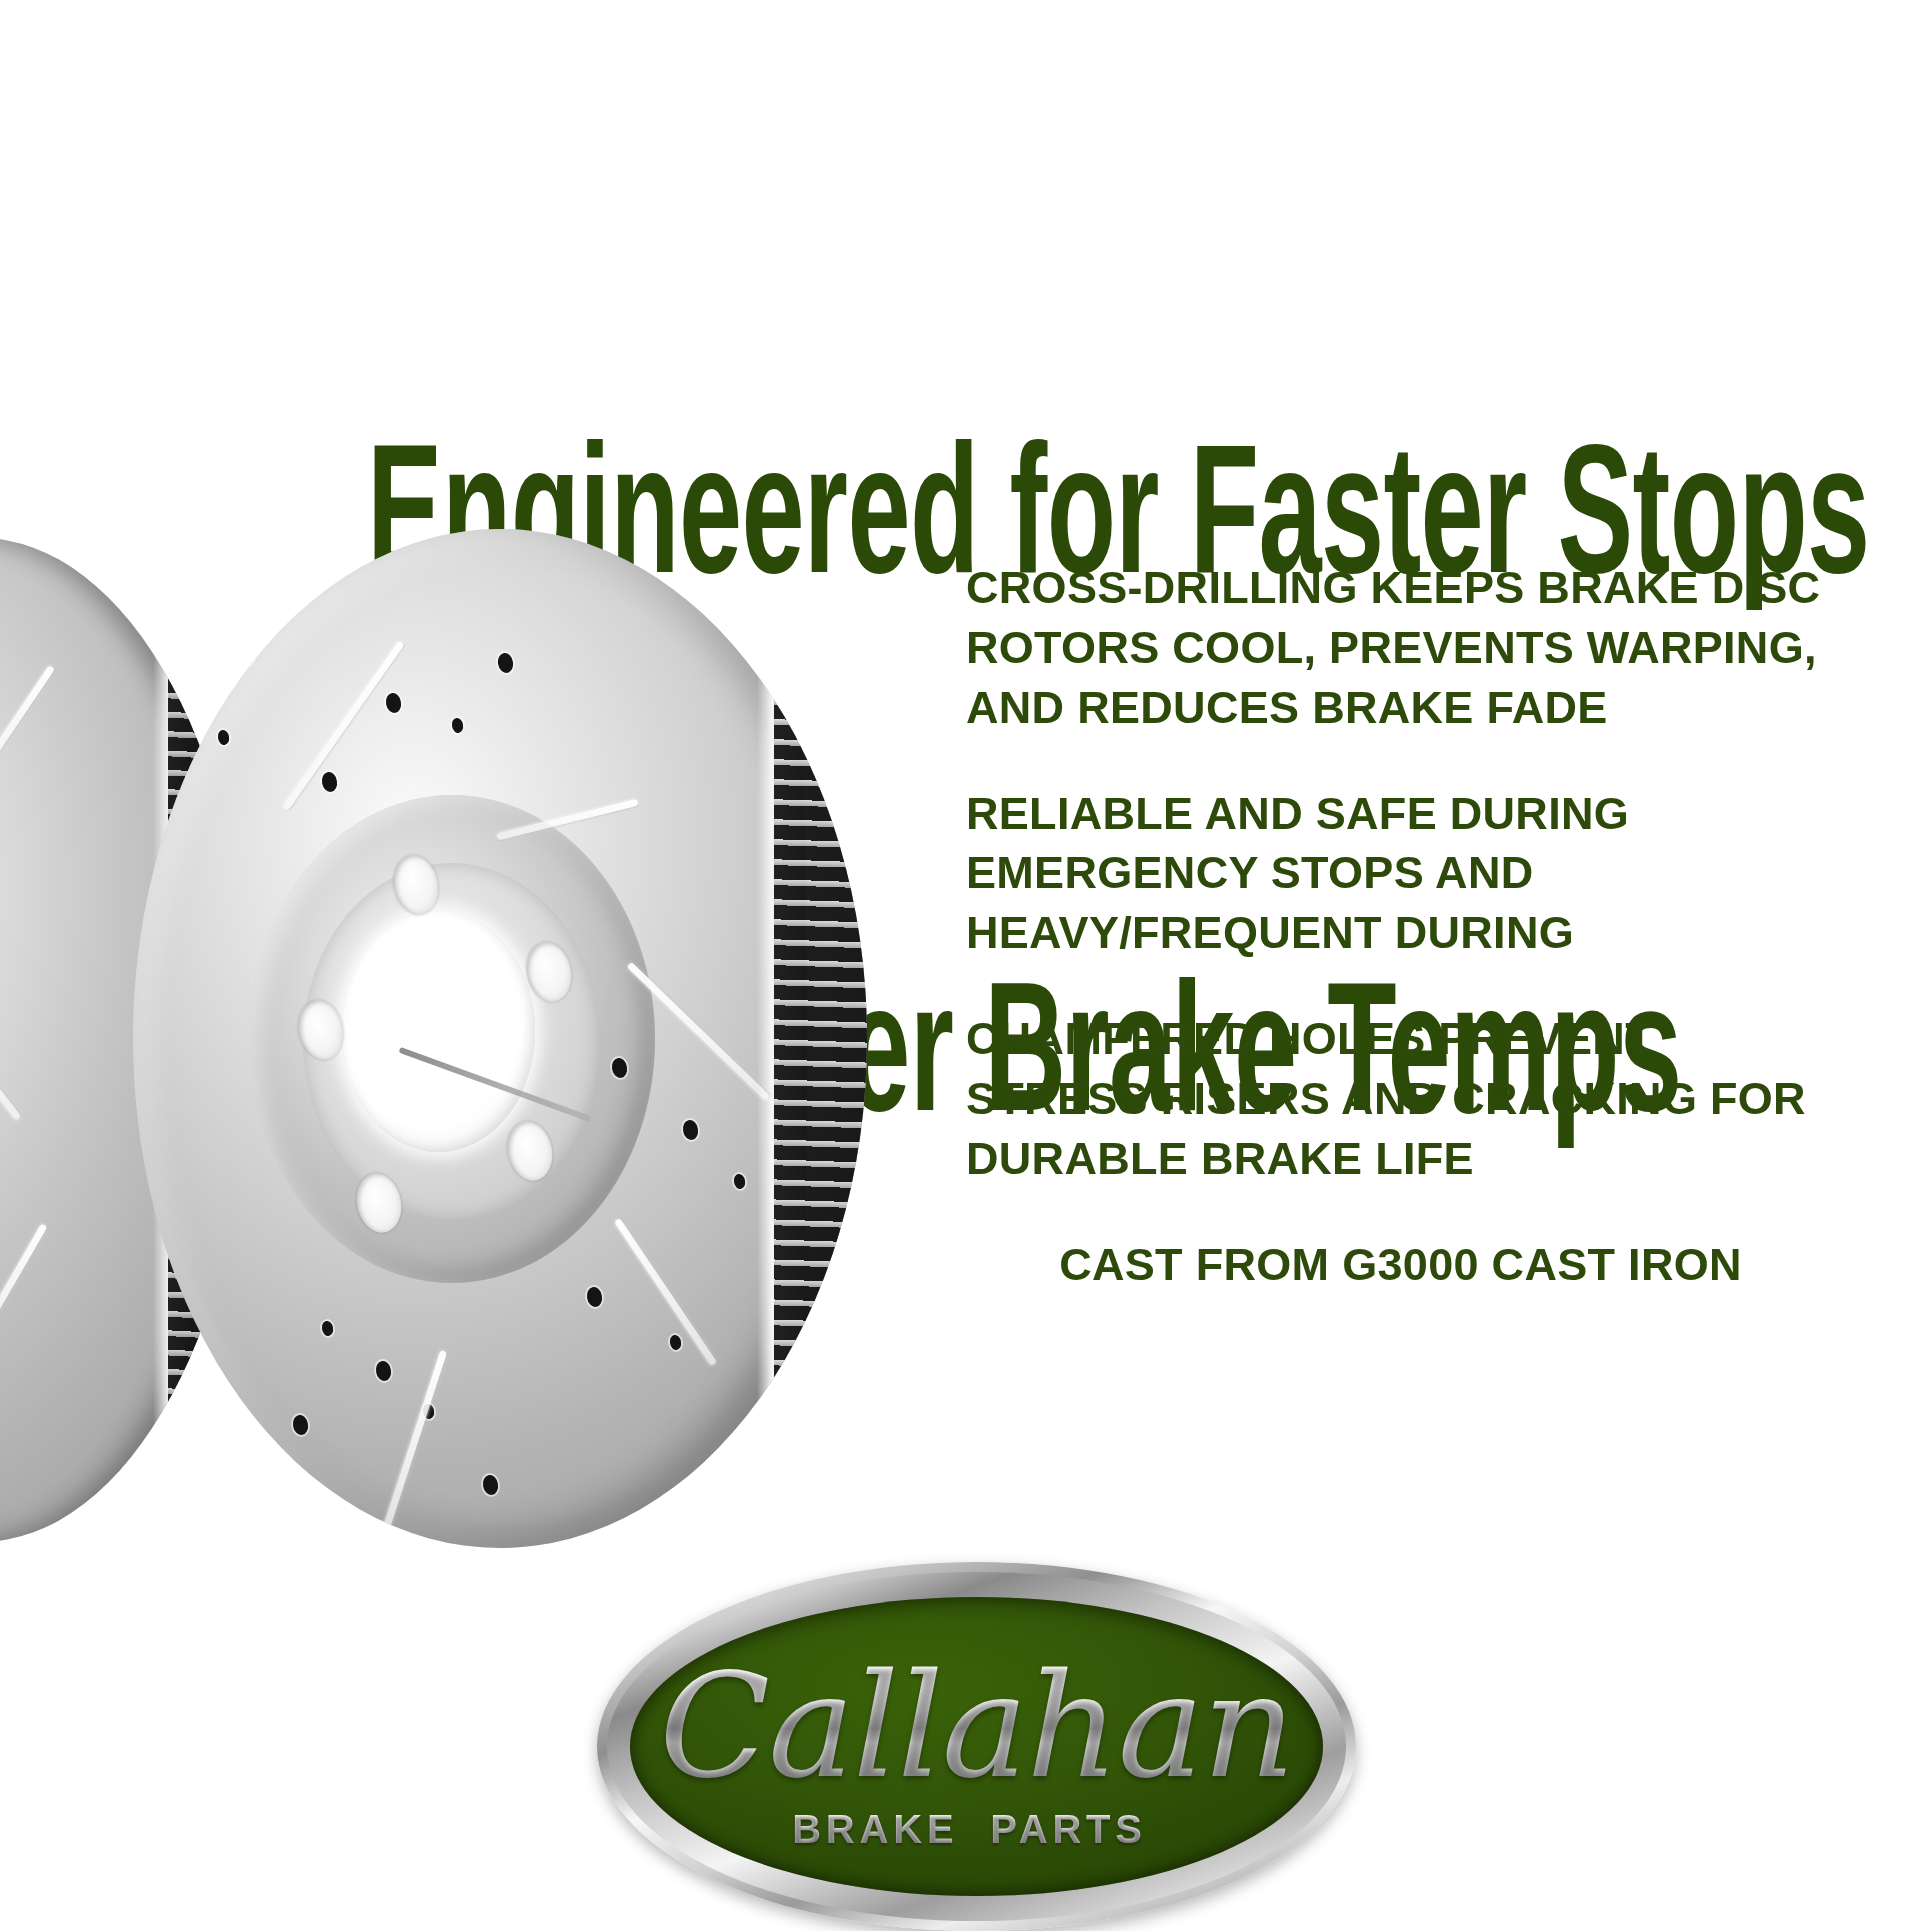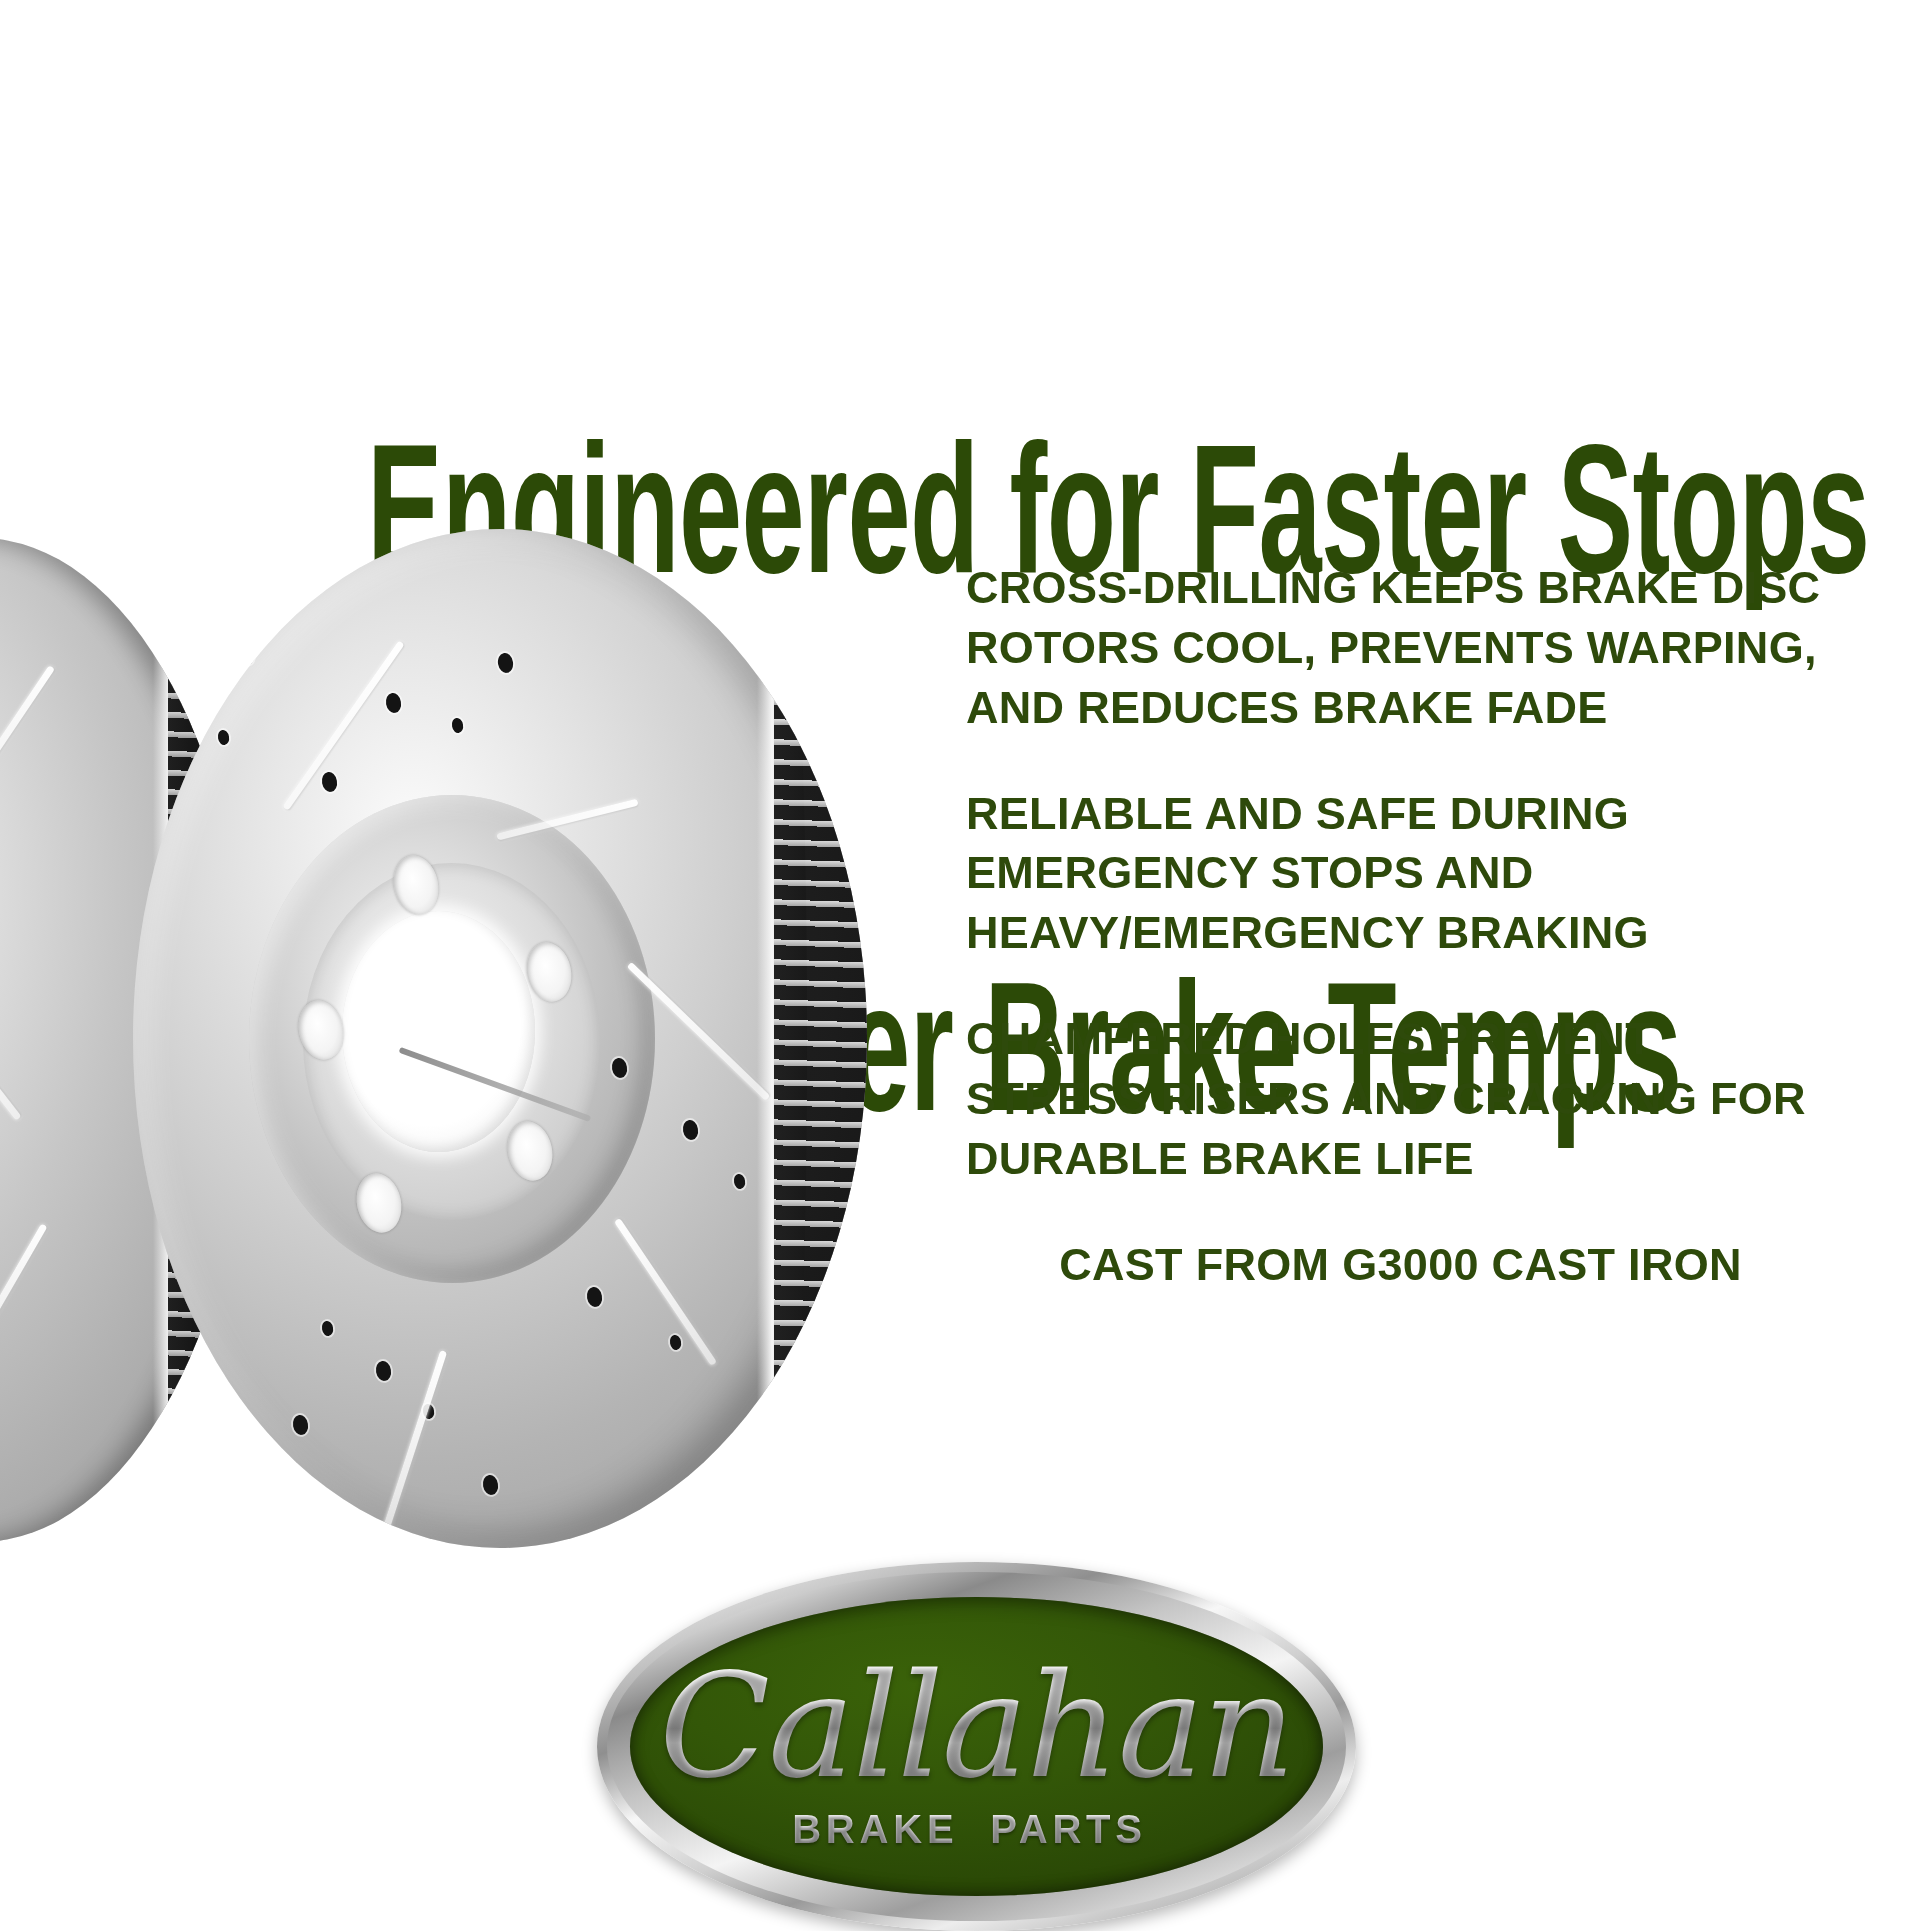--- a/index.html
+++ b/index.html
@@ -364,21 +364,21 @@
         <div class="slot" style="left:529px; top:676px; height:174px; transform:rotate(-34deg);"></div>
         <div class="slot" style="left:276px; top:817px; height:203px; transform:rotate(18deg);"></div>
         <div class="slot dark" style="left:359px; top:454px; height:203px; width:5.8px; transform:rotate(-70deg);"></div>
       </div>
     </div>
 
   </div>
 
   <div class="features">
     <p class="feature-block">CROSS-DRILLING KEEPS BRAKE DISC ROTORS COOL, PREVENTS WARPING, AND REDUCES BRAKE FADE</p>
-    <p class="feature-block">RELIABLE AND SAFE DURING EMERGENCY STOPS AND HEAVY/EMERGENCY BRAKING</p>
+    <p class="feature-block">RELIABLE AND SAFE DURING EMERGENCY STOPS AND HEAVY/FREQUENT DURING</p>
     <p class="feature-block">CHAMFERED HOLES PREVENT STRESS RISERS AND CRACKING FOR DURABLE BRAKE LIFE</p>
     <p class="feature-block">CAST FROM G3000 CAST IRON</p>
   </div>
 
   <div class="logo">
     <div class="logo-rim"></div>
     <div class="logo-rim-inner"></div>
     <div class="logo-face">
       <div class="logo-script">Callahan</div>
       <div class="logo-sub">BRAKE  PARTS</div>

